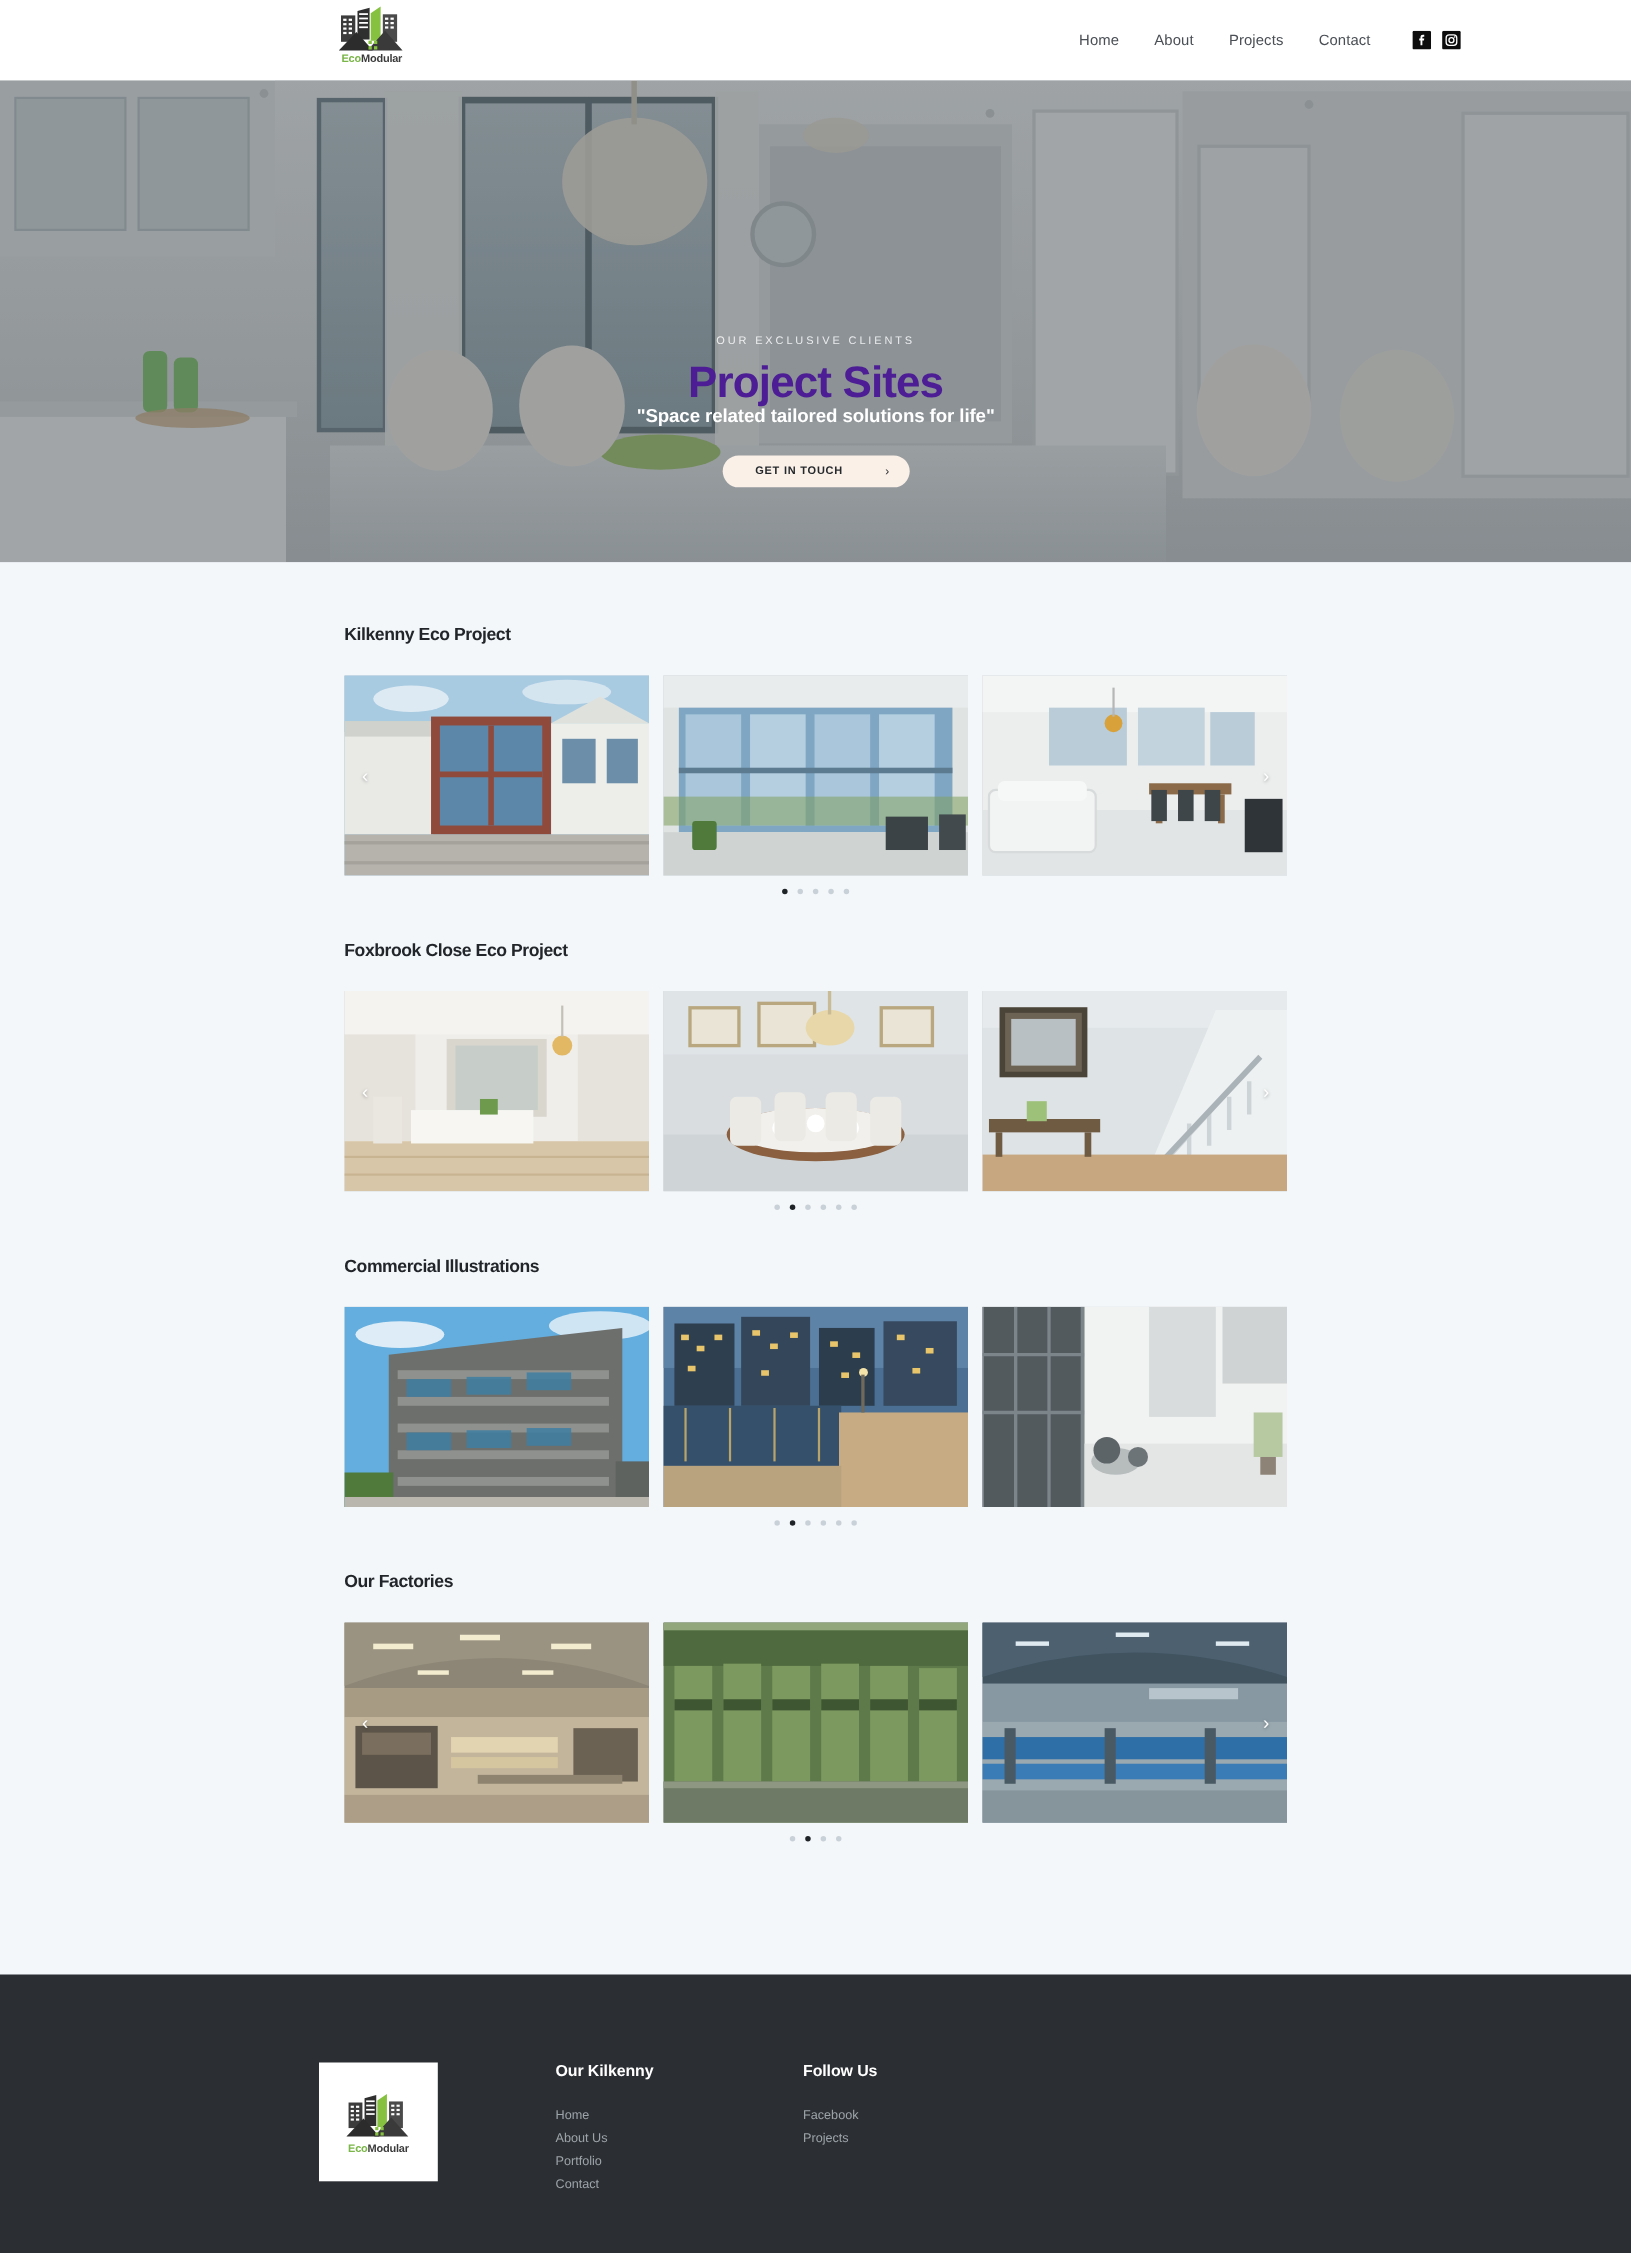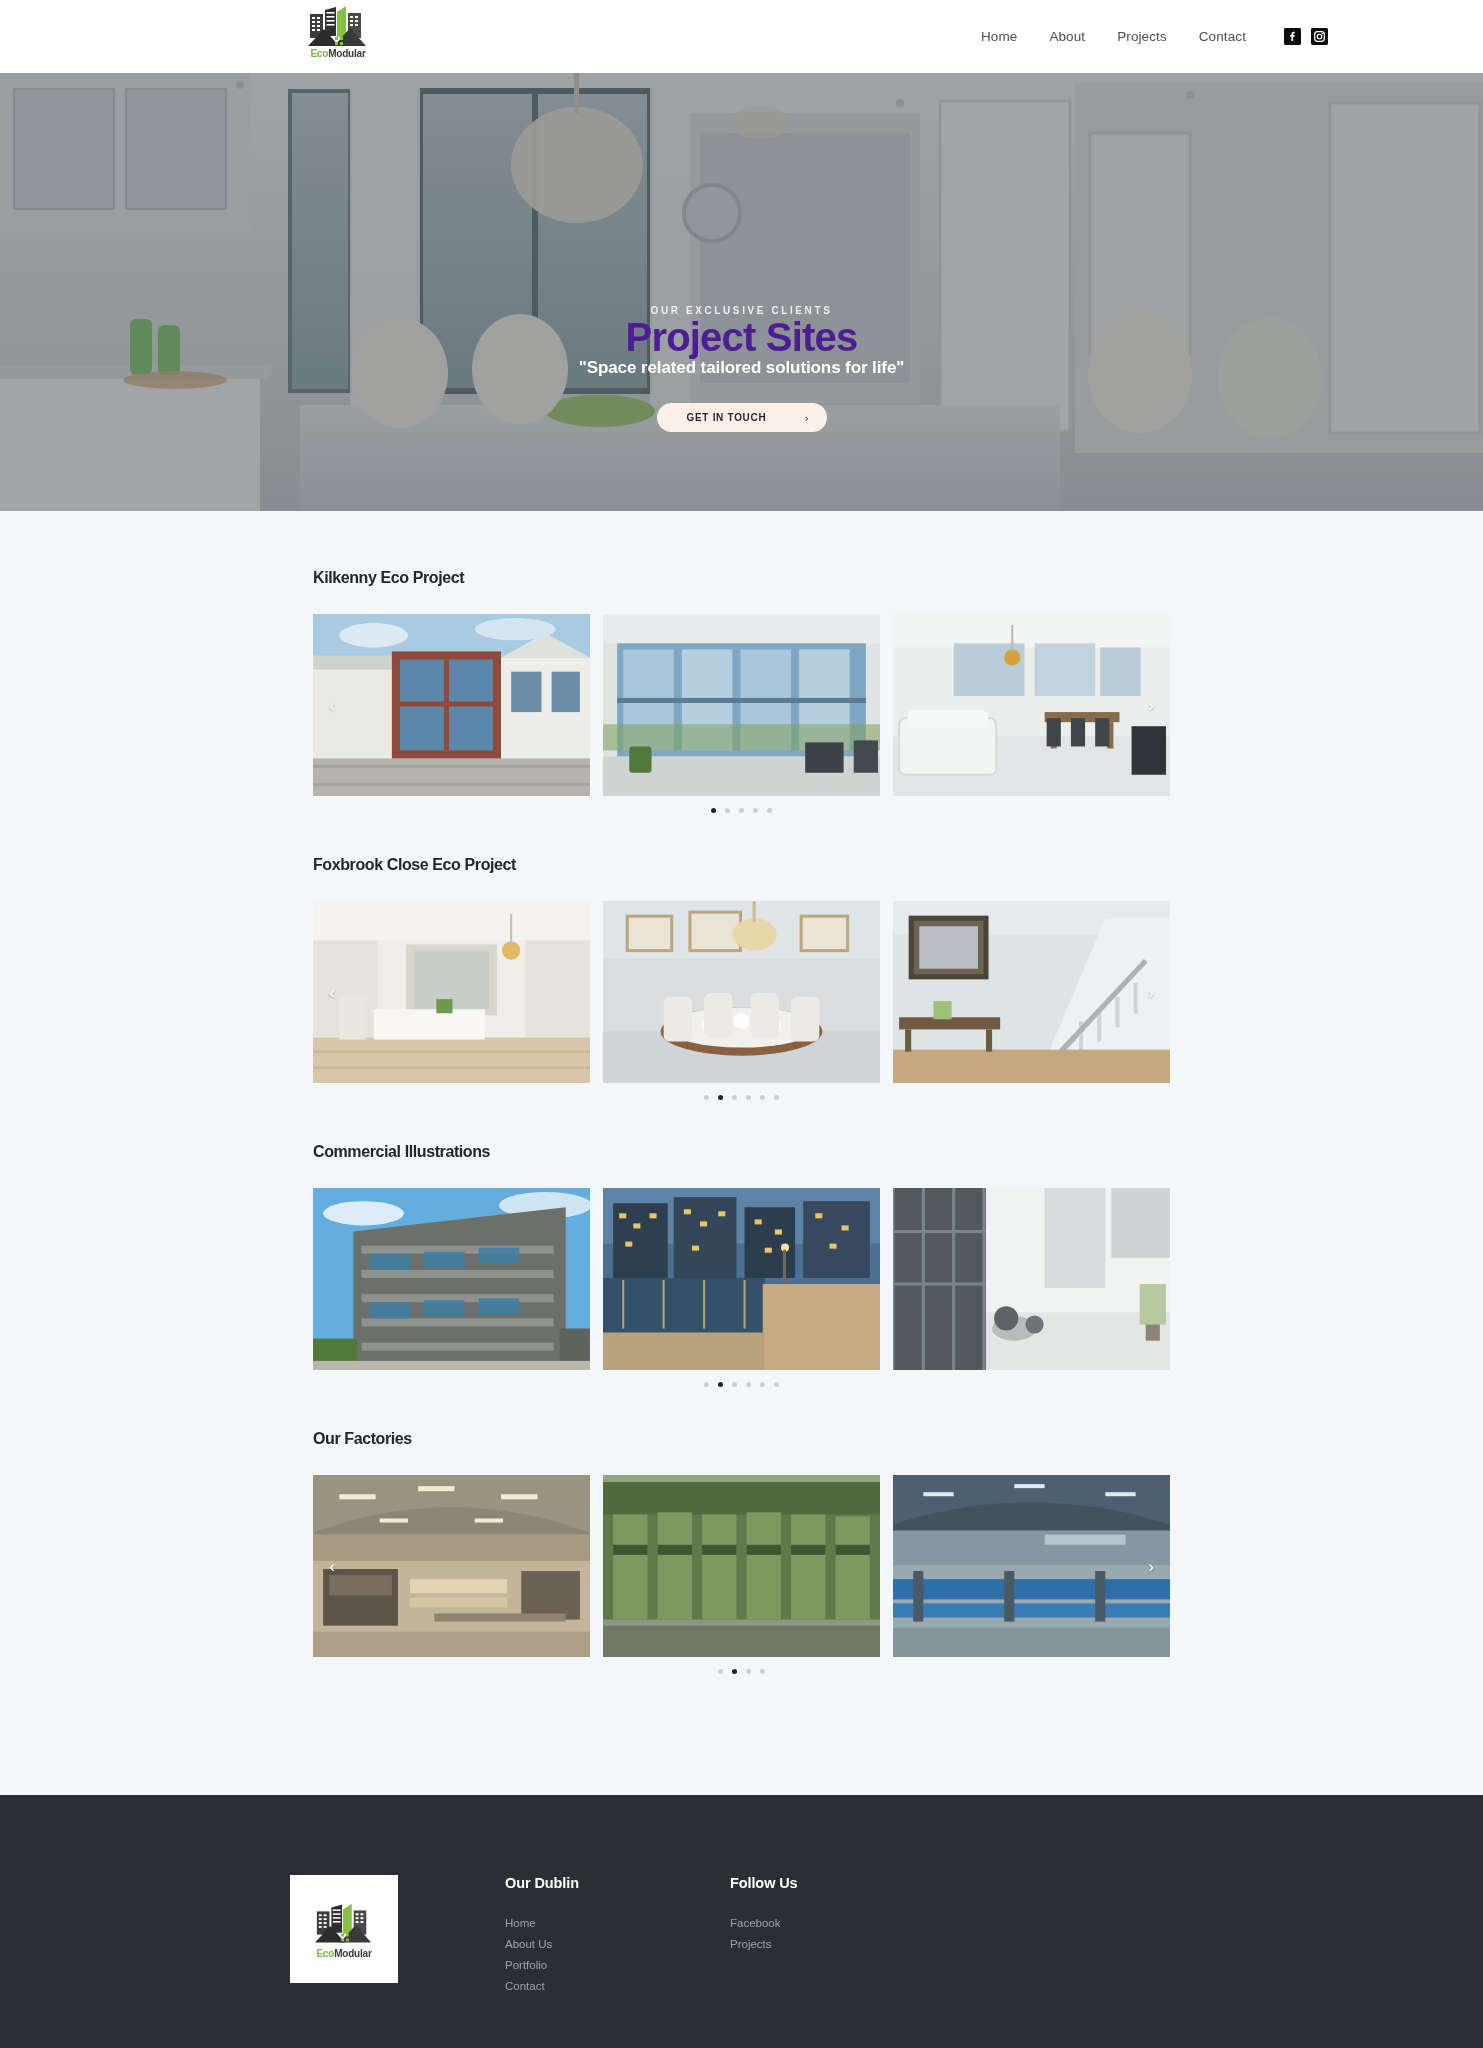--- a/index.html
+++ b/index.html
@@ -81,21 +81,22 @@
     display: flex;
     flex-direction: column;
     align-items: center;
     justify-content: flex-start;
     padding-top: 232px;
   }
   .hero-eyebrow {
     color: rgba(255,255,255,0.82);
     font-size: 10px;
     letter-spacing: 2.6px;
-    font-weight: 700;
+    font-weight: 400;
+    margin-bottom: 11px;
   }
   .hero-title {
     color: #4c1d95;
     font-size: 40px;
     font-weight: bold;
     letter-spacing: -0.8px;
     line-height: 1.05;
   }
   .hero-tagline {
     color: #fff;
@@ -741,21 +742,21 @@
           <rect x="29" y="33" width="3" height="3" fill="#86c23f"></rect>
           <rect x="34" y="33" width="3" height="3" fill="#86c23f"></rect>
           <rect x="29" y="38" width="3" height="3" fill="#86c23f"></rect>
           <rect x="34" y="38" width="3" height="3" fill="#86c23f"></rect>
         </svg>
         <div class="logo-text"><span class="eco">Eco</span><span class="mod">Modular</span></div>
       </div>
     </div>
 
     <div class="f-col company">
-      <div class="f-head">Our Dublin</div>
+      <div class="f-head">Our Kilkenny</div>
       <a class="f-link" href="#">Home</a>
       <a class="f-link" href="#">About Us</a>
       <a class="f-link" href="#">Portfolio</a>
       <a class="f-link" href="#">Contact</a>
     </div>
 
     <div class="f-col follow">
       <div class="f-head">Follow Us</div>
       <a class="f-link" href="#">Facebook</a>
       <a class="f-link" href="#">Projects</a>

